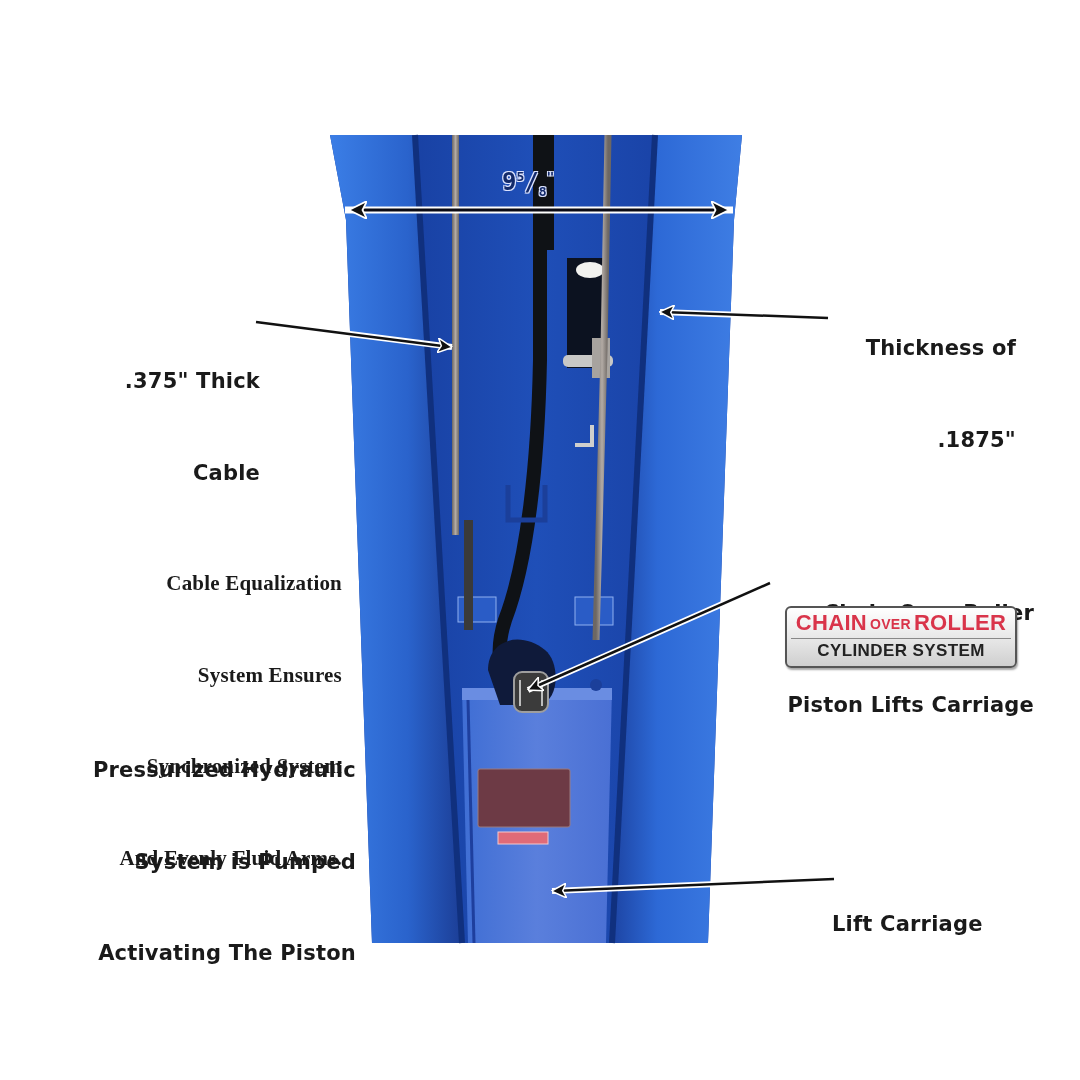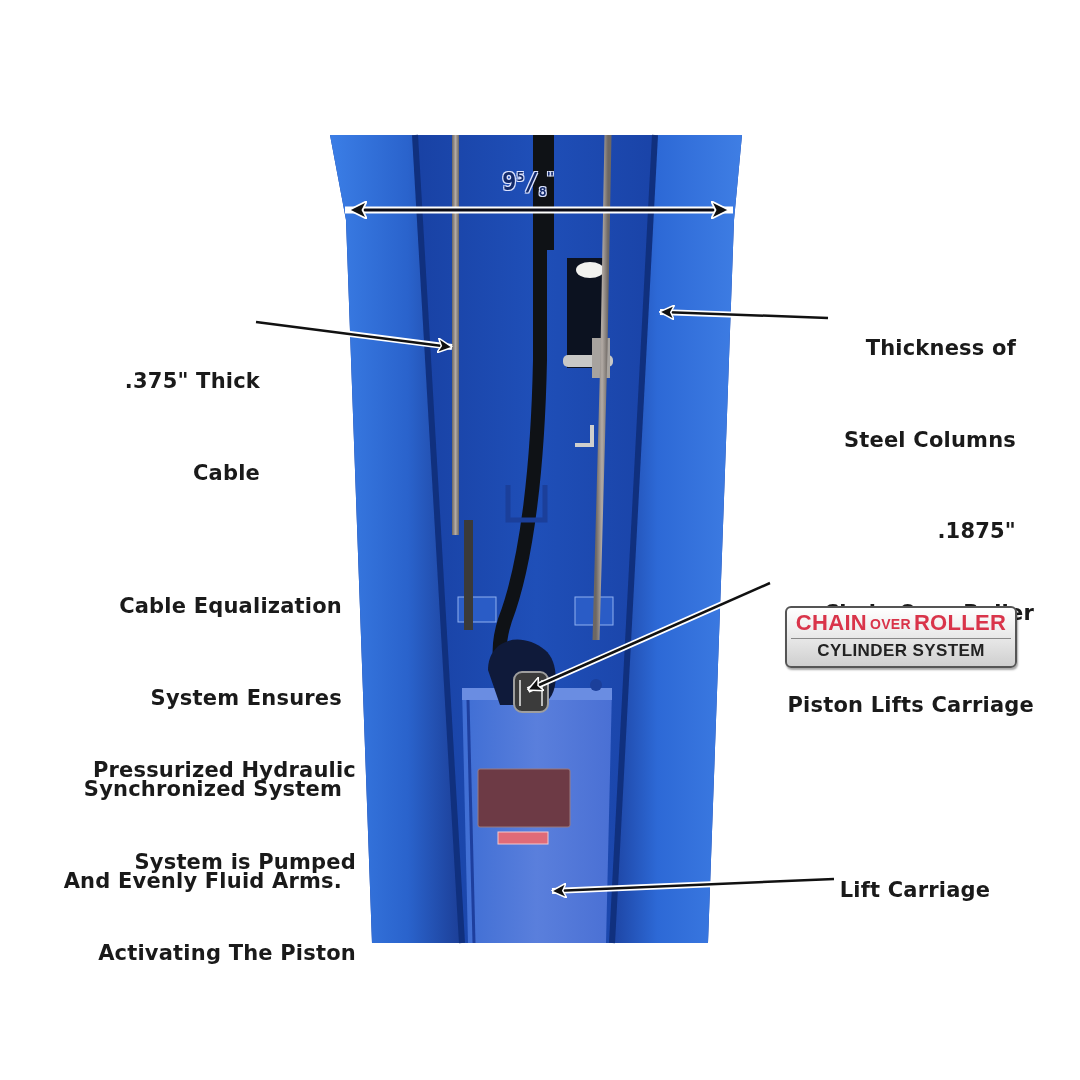--- a/index.html
+++ b/index.html
@@ -131,25 +131,24 @@
     <span>9</span><sup>5</sup>/<sub>8</sub><sup>"</sup>
   </div>
 
   <div class="label" style="left:100px; top:305px; width:160px;">
     <span class="line">.375" Thick</span>
     <span class="line">Cable</span>
   </div>
 
   <div class="label" style="left:826px; top:272px; width:190px;">
     <span class="line">Thickness of</span>
-    <span class="line">Steel Columns</span>
     <span class="line">.1875"</span>
   </div>
 
-  <div class="label" style="left:22px; top:530px; width:320px;">
+  <div class="label" style="left:22px; top:507px; width:320px;font-family:Liberation Serif, serif;">
     <span class="line">Cable Equalization</span>
     <span class="line">System Ensures</span>
     <span class="line">Synchronized System</span>
     <span class="line">And Evenly Fluid Arms.</span>
   </div>
 
   <div class="label" style="left:768px; top:537px; width:266px;">
     <span class="line">Chain Over Roller</span>
     <span class="line">Piston Lifts Carriage</span>
   </div>
@@ -161,17 +160,17 @@
 
   <div class="label" style="left:44px; top:694px; width:312px;">
     <span class="line">Pressurized Hydraulic</span>
     <span class="line">System is Pumped</span>
     <span class="line">Activating The Piston</span>
     
     
     
   </div>
 
-  <div class="label" style="left:832px; top:814px; width:166px; text-align:center;">
+  <div class="label" style="left:832px; top:848px; width:166px; text-align:left;">
     <span class="line">Lift Carriage</span>
   </div>
 
 </div>
 
 </body></html>

